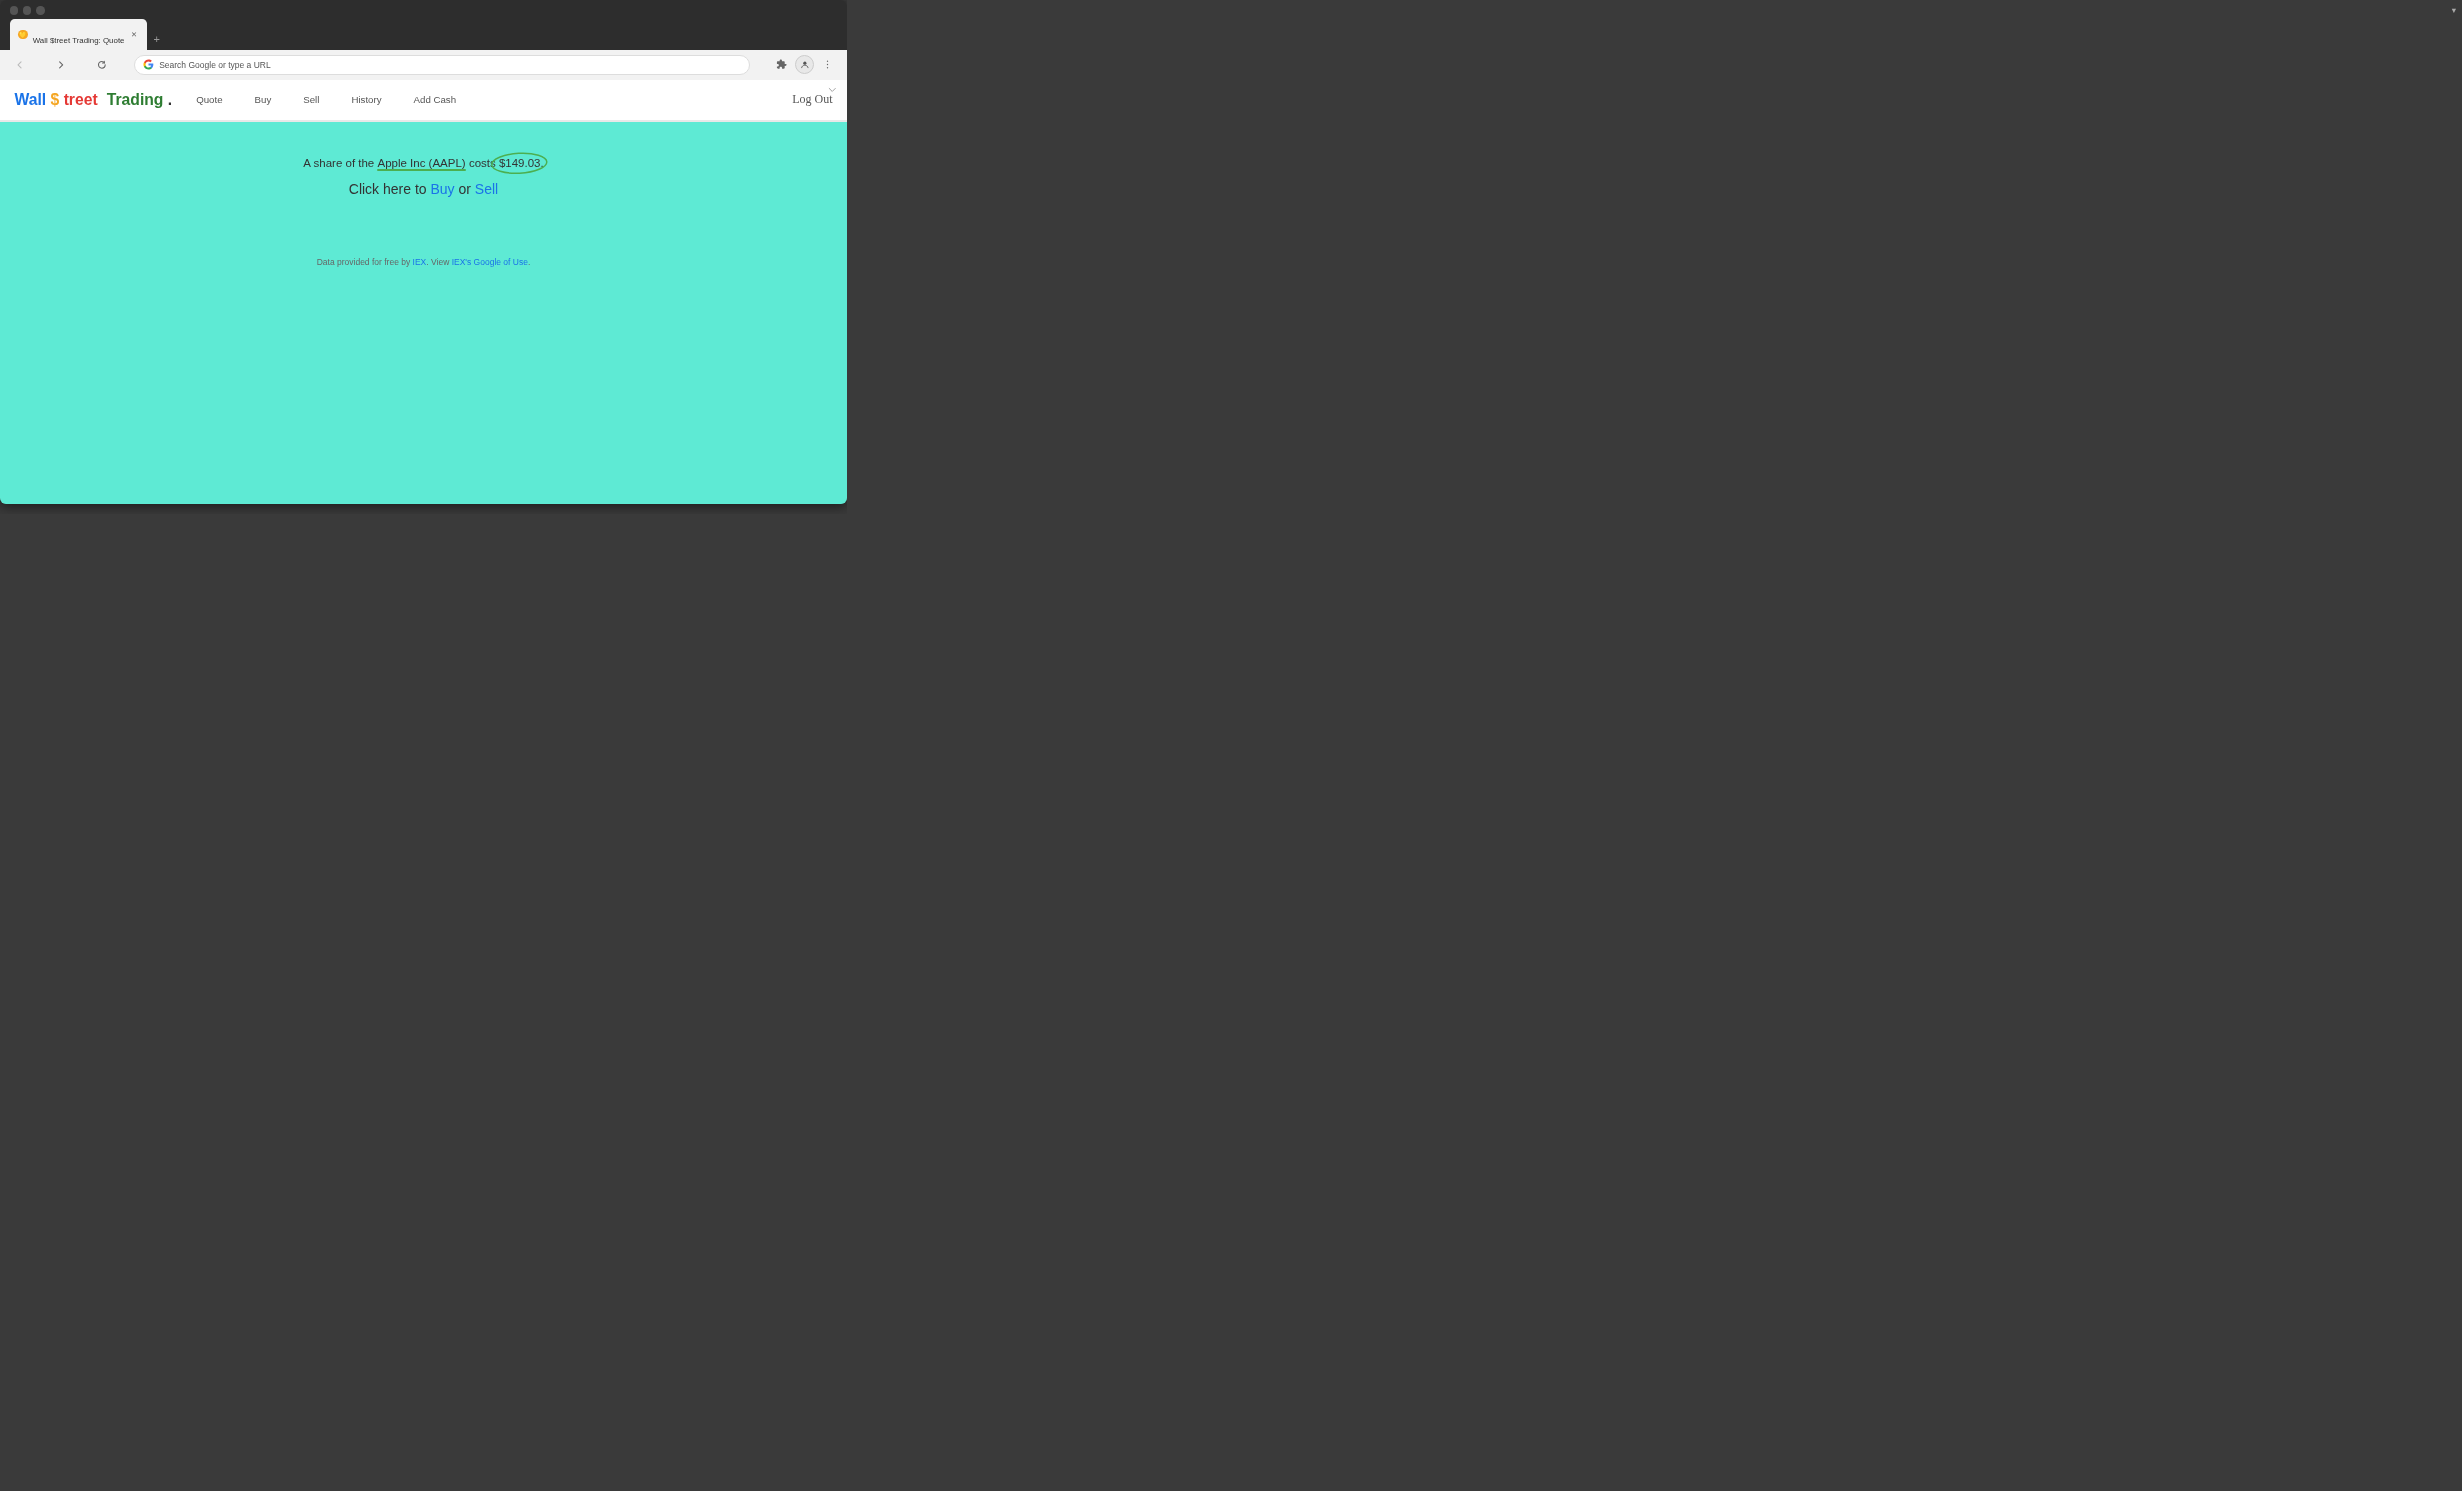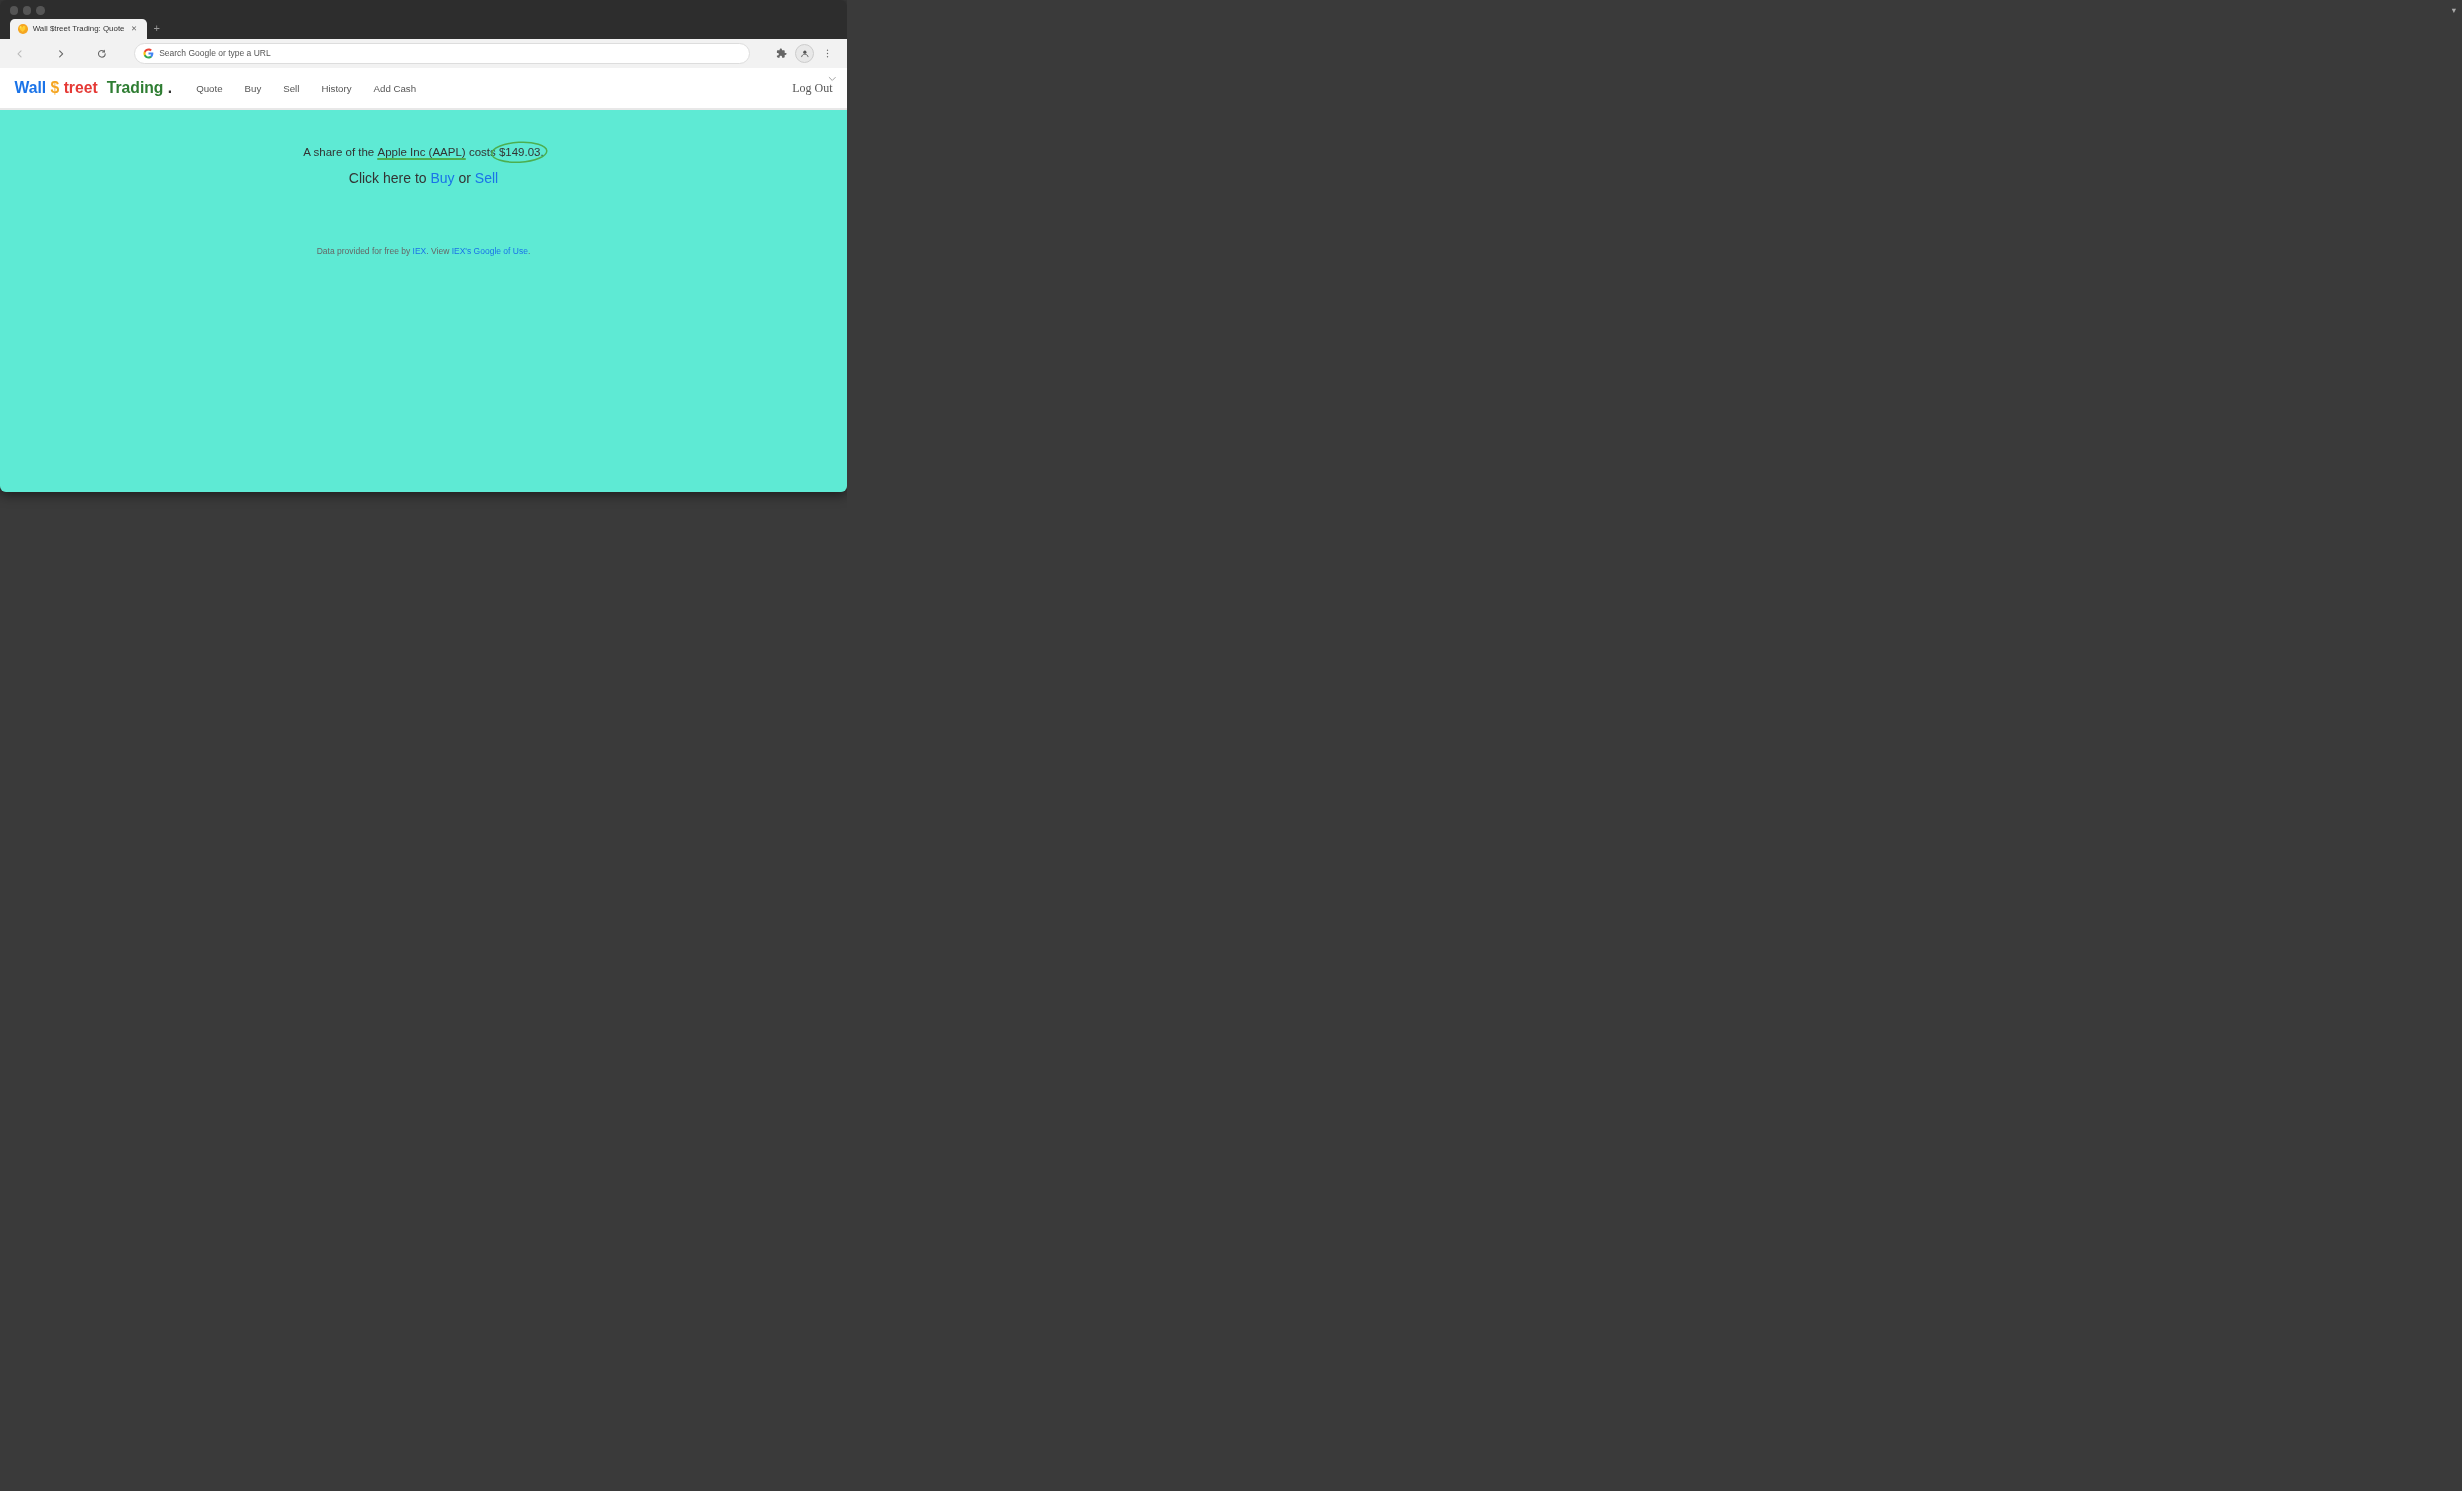--- a/index.html
+++ b/index.html
@@ -69,20 +69,21 @@
       align-items: center;
       justify-content: center;
       font-size: 6px;
       color: white;
     }
 
     .tab-title {
       flex: 1;
       font-size: 7.9px;
       color: #333;
+      margin-top: 12px;
     }
 
     .tab-close {
       width: 9.7px;
       height: 9.7px;
       display: flex;
       align-items: center;
       justify-content: center;
       border-radius: 50%;
       font-size: 7.3px;
@@ -205,21 +206,21 @@
     }
 
     .logo-wall { color: #1a73e8; }
     .logo-dollar { color: #f5a623; }
     .logo-treet { color: #e53935; }
     .logo-trading { color: #2e7d32; }
     .logo-dot { color: #333; }
 
     .nav-links {
       display: flex;
-      gap: 22px;
+      gap: 32px;
       flex: 1;
     }
 
     .nav-link {
       color: #555;
       text-decoration: none;
       font-size: 9.7px;
     }
 
     .logout-btn {

